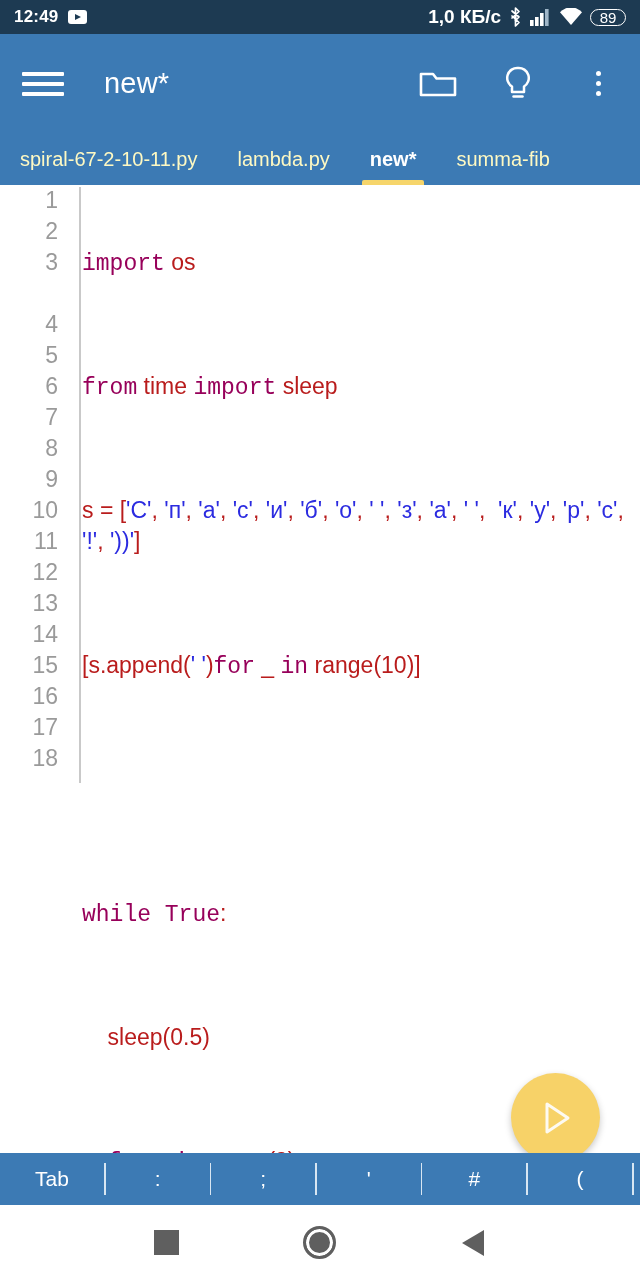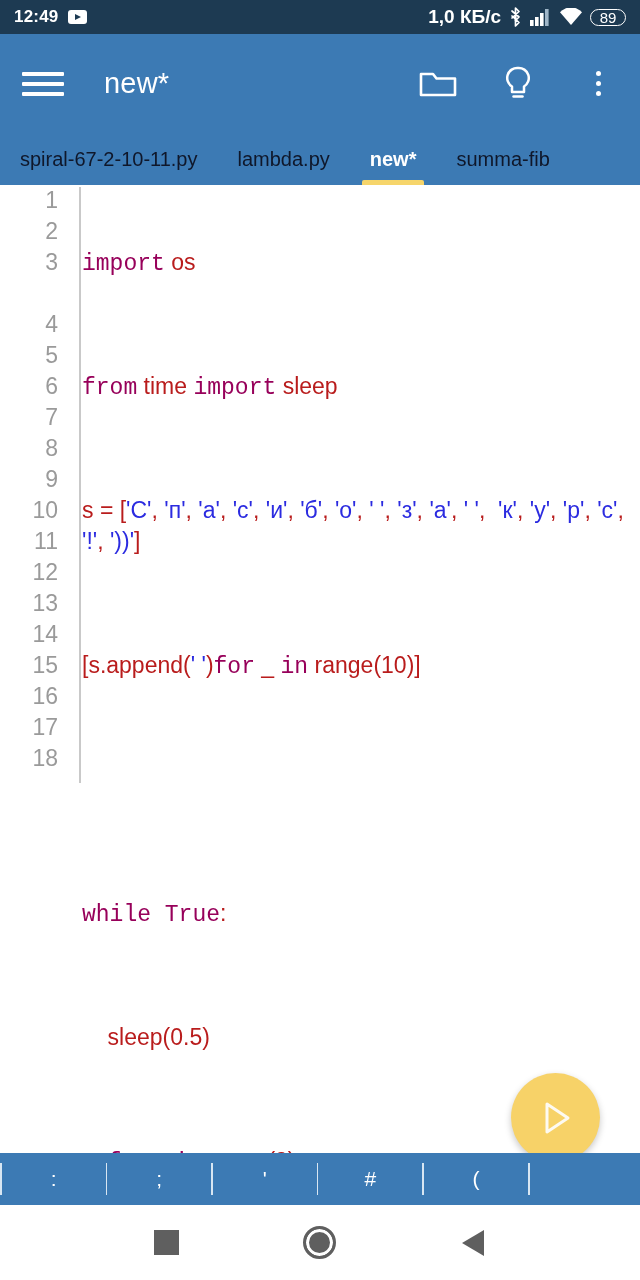--- a/index.html
+++ b/index.html
@@ -53,21 +53,21 @@
   .kebab { display:flex; flex-direction:column; gap:5px; align-items:center; }
   .kebab i { width:5px; height:5px; border-radius:50%; background:#fff; display:block; }
 
   
   .tabbar {
     position:absolute; top:133px; left:0; width:640px; height:52px;
     background:#3c7ab4; display:flex; align-items:flex-end; overflow:hidden;
   }
   .tab {
     position:relative; height:52px; display:flex; align-items:center;
-    padding:0 20px; white-space:nowrap; color:#0f172a; font-size:20px;
+    padding:0 20px; white-space:nowrap; color:#fef9c3; font-size:20px;
     cursor:pointer;
   }
   .tab.active { color:#ffffff; font-weight:600; }
   .tab.active::after {
     content:""; position:absolute; left:12px; right:12px; bottom:0;
     height:5px; background:#f6d56b; border-radius:2px 2px 0 0;
   }
 
   
   .editor {
@@ -260,20 +260,21 @@
     </div>
   </div>
 
   <div class="fab">
     <svg width="40" height="42" viewBox="0 0 40 42">
       <path d="M11 7 L32 21 L11 35 Z" fill="none" stroke="#fdfaf2" stroke-width="3" stroke-linejoin="round"></path>
     </svg>
   </div>
 
   <div class="symbar">
+    <div class="symkey" style="width:104px">Tab</div>
     <div class="symdiv"></div>
     <div class="symkey" style="width:104px">:</div>
     <div class="symdiv"></div>
     <div class="symkey" style="width:104px">;</div>
     <div class="symdiv"></div>
     <div class="symkey" style="width:104px">'</div>
     <div class="symdiv"></div>
     <div class="symkey" style="width:104px">#</div>
     <div class="symdiv"></div>
     <div class="symkey" style="width:104px">(</div>

